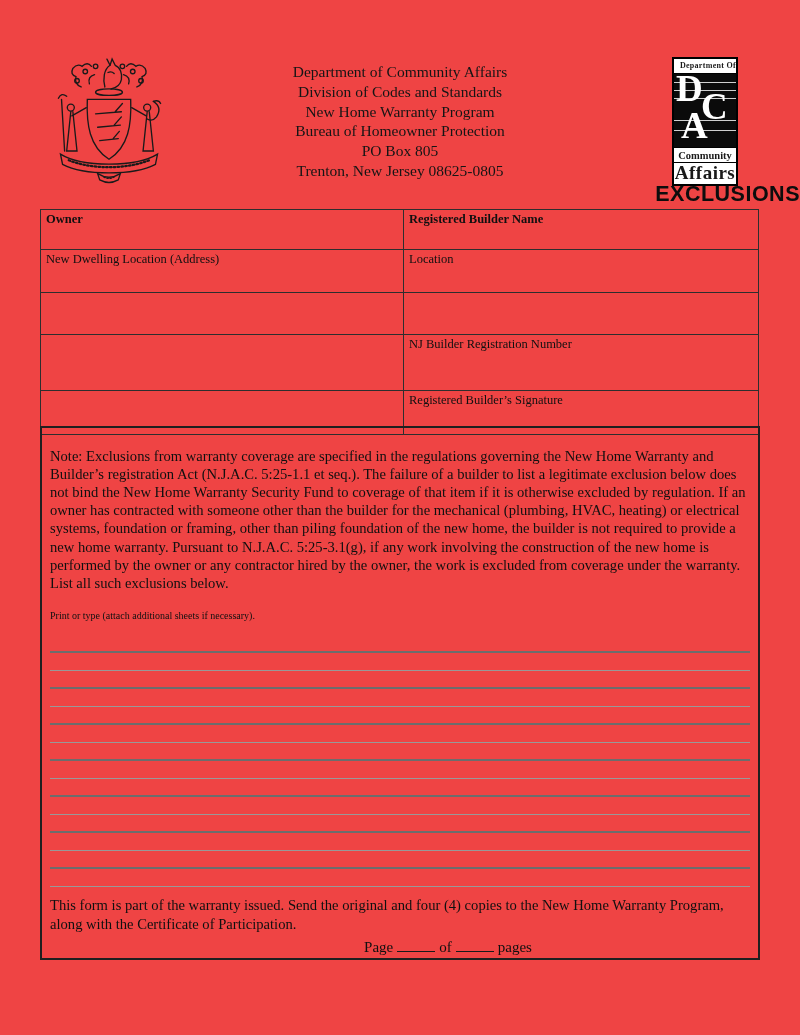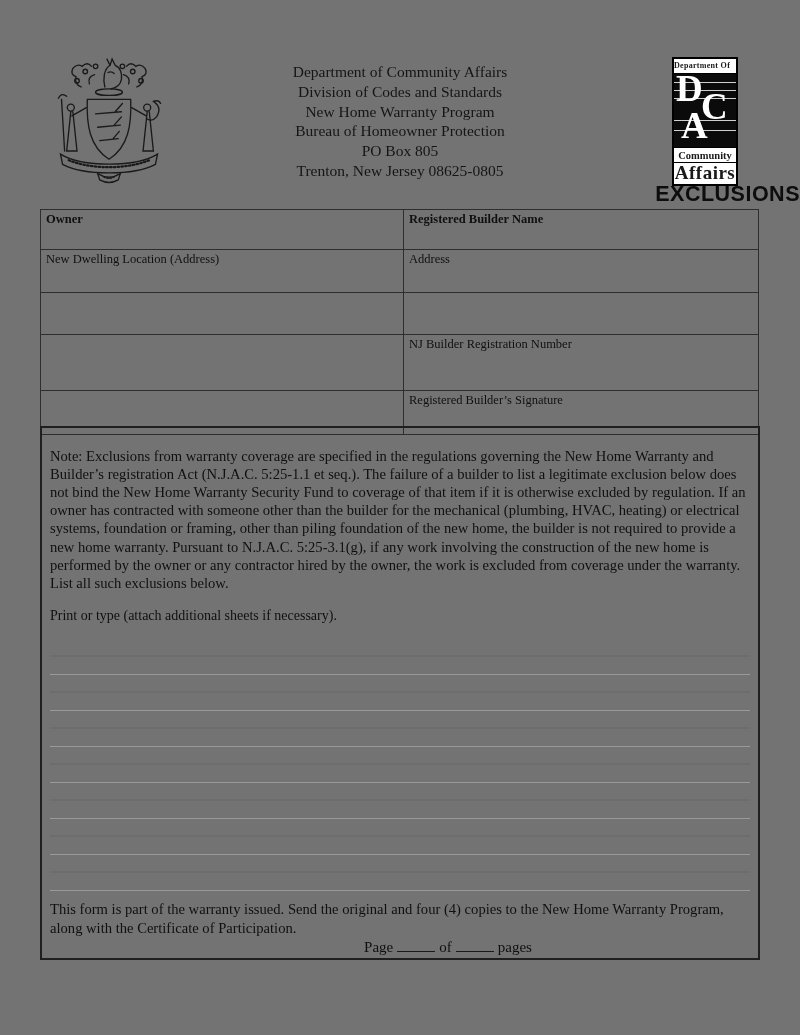--- a/index.html
+++ b/index.html
@@ -1,32 +1,32 @@
 <!DOCTYPE html>
 <html><head>
 <meta charset="utf-8">
 <style>
   html,body{margin:0;padding:0;background:#ffffff;}
   *{box-sizing:border-box;}
   .page{
-    position:relative;width:800px;height:1035px;background:#737373;
+    position:relative;width:800px;height:1035px;background:#ef4444;
     font-family:"Liberation Serif", serif;color:#1a1a1a;overflow:hidden;
   }
   
   .seal{position:absolute;left:46px;top:56px;width:126px;height:128px;}
   .agency{
     position:absolute;left:0;top:62px;width:800px;text-align:center;
     font-size:15.5px;line-height:19.8px;color:#151515;
   }
   .dca-logo{
     position:absolute;left:672px;top:57px;width:66px;height:129px;
     border:2px solid #000;background:#fff;font-family:"Liberation Serif", serif;
   }
   .dca-top{height:15px;border-bottom:1px solid #000;font-size:8px;font-weight:bold;
-    text-align:left;line-height:14px;letter-spacing:0.3px;}
+    text-align:right;line-height:14px;letter-spacing:0.3px;}
   .dca-mid{position:relative;height:74px;background:#0b0b0b;overflow:hidden;border-bottom:1px solid #000;}
   .dca-mid .stripe{position:absolute;left:0;width:100%;height:1px;background:#f2f2f2;opacity:.85;}
   .dca-letter{position:absolute;color:#fff;font-weight:bold;font-size:37px;line-height:1;}
   .dca-d{left:2px;top:-4px;}
   .dca-c{left:27px;top:14px;}
   .dca-a{left:7px;top:33px;}
   .dca-b1{height:15px;border-bottom:1px solid #000;font-size:10.5px;font-weight:bold;
     text-align:center;line-height:15px;}
   .dca-b2{height:20px;font-size:19px;font-weight:bold;text-align:center;line-height:19px;letter-spacing:0.5px;}
   .page-title{
@@ -49,21 +49,21 @@
   .form-table tr:nth-child(2) td{height:43px;}
   .form-table tr:nth-child(3) td{height:42px;}
   .form-table tr:nth-child(4) td{height:56px;}
   .form-table tr:nth-child(5) td{height:44px;}
   
   .content-box{
     position:absolute;left:40px;top:426px;width:720px;height:534px;
     border:2px solid #1f1f1f;padding:4px 8px 0 8px;
   }
   .note-text{font-size:14.6px;line-height:18.2px;color:#101010;}
-  .instructions{margin-top:6px;font-size:14px;line-height:18px;color:#101010;}
+  .instructions{margin-top:6px;font-size:10px;line-height:18px;color:#101010;}
   .writing-lines{margin-top:5px;}
   .writing-line{height:18px;border-bottom:2px solid #6d6d6d;}
   .writing-line.lighter{border-bottom:1px solid #999999;}
   .closing-text{margin-top:9px;font-size:14.6px;line-height:19px;color:#101010;}
   .page-line{
     position:absolute;left:0;bottom:2px;width:100%;text-align:center;
     font-size:15px;color:#101010;margin-left:48px;
   }
   .blank{
     display:inline-block;width:38px;height:13px;margin:0 4px;
@@ -153,21 +153,21 @@
         <tr>
       <td>
         <span>Owner</span></td>
       <td>
         <span>Registered Builder Name</span></td>
     </tr>
     <tr>
       <td>
         <span>New Dwelling Location (Address)</span></td>
       <td>
-        <span>Address</span></td>
+        <span>Location</span></td>
     </tr>
     <tr>
       <td>
         <span></span></td>
       <td>
         <span></span></td>
     </tr>
     <tr>
       <td>
         <span></span></td>

